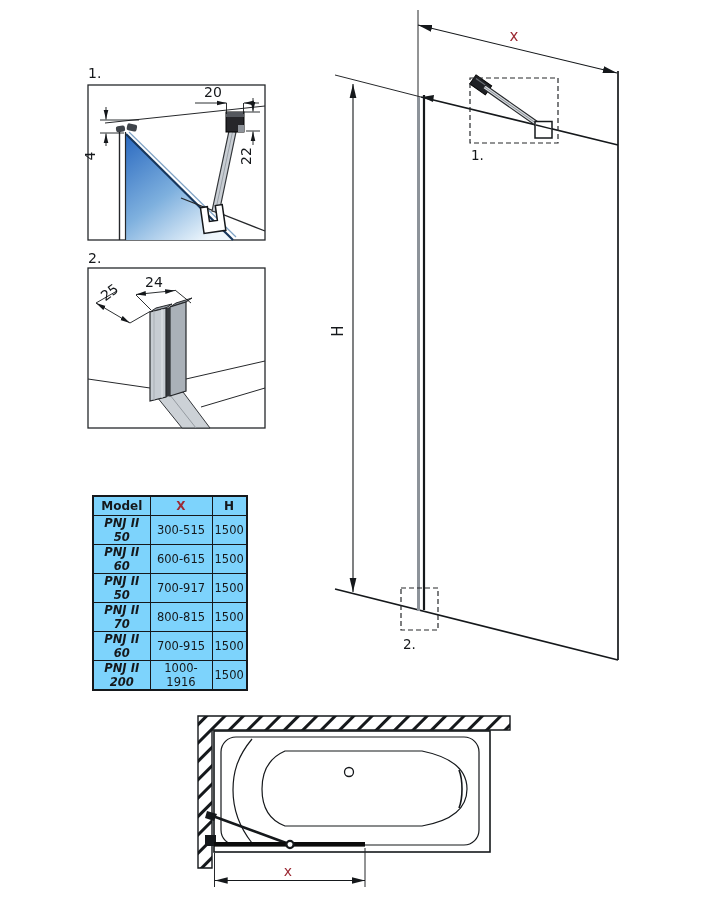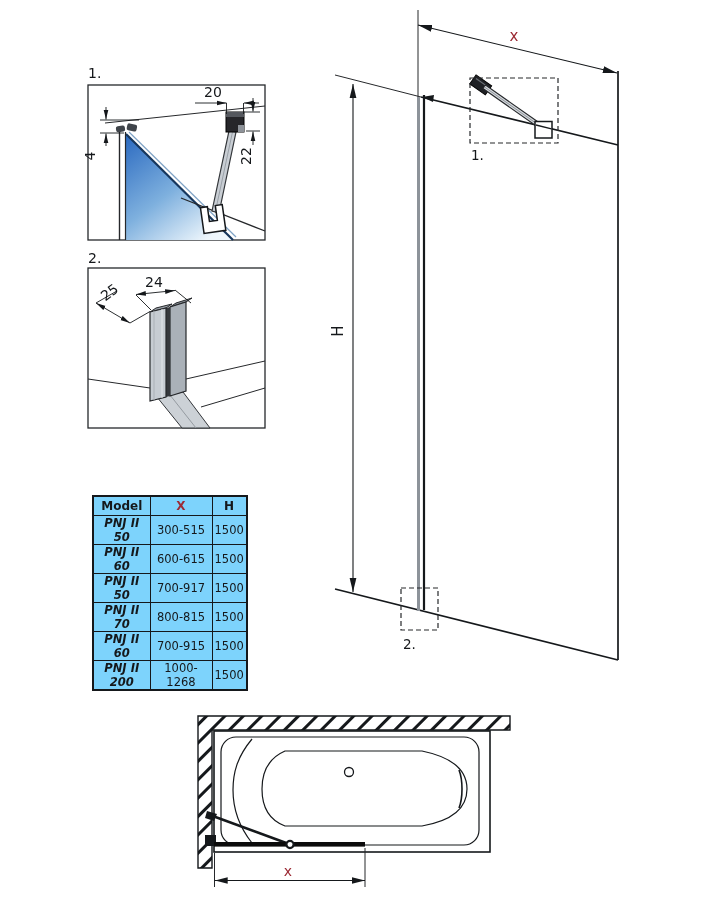--- a/index.html
+++ b/index.html
@@ -151,21 +151,21 @@
         <td>800-815</td>
         <td>1500</td>
       </tr>
       <tr>
         <td class="model-cell">PNJ II 60</td>
         <td>700-915</td>
         <td>1500</td>
       </tr>
       <tr>
         <td class="model-cell">PNJ II 200</td>
-        <td>1000-1268</td>
+        <td>1000-1916</td>
         <td>1500</td>
       </tr>
     </tbody>
   </table>
 
   <svg class="abs" style="left:330px;top:5px" width="373" height="690" viewBox="0 0 373 690">
     <defs>
       <marker id="aE" viewBox="0 0 12 7" refX="12" refY="3.5" markerWidth="13" markerHeight="7.5" orient="auto-start-reverse">
         <path d="M0,0.6 L12,3.5 L0,6.4 Z" fill="#15181b"></path>
       </marker>

